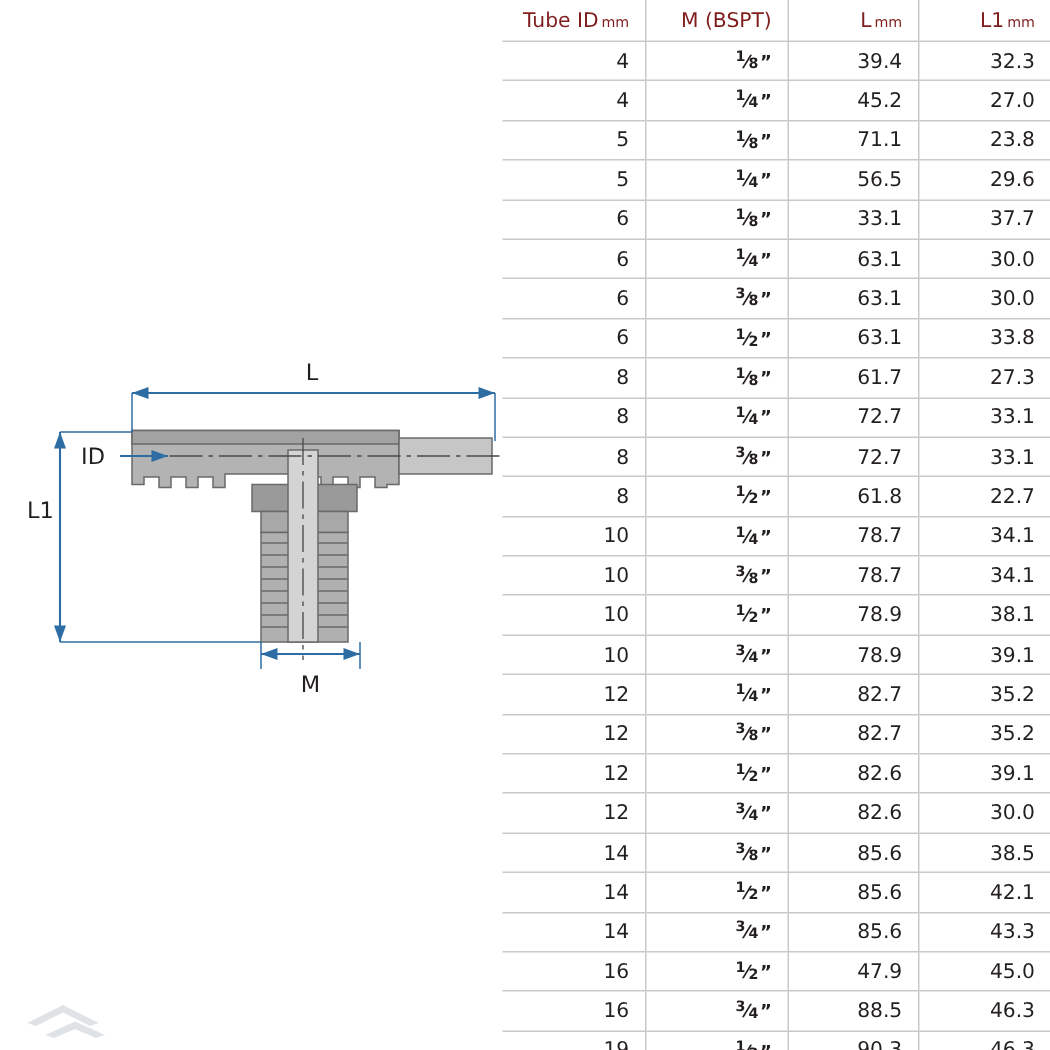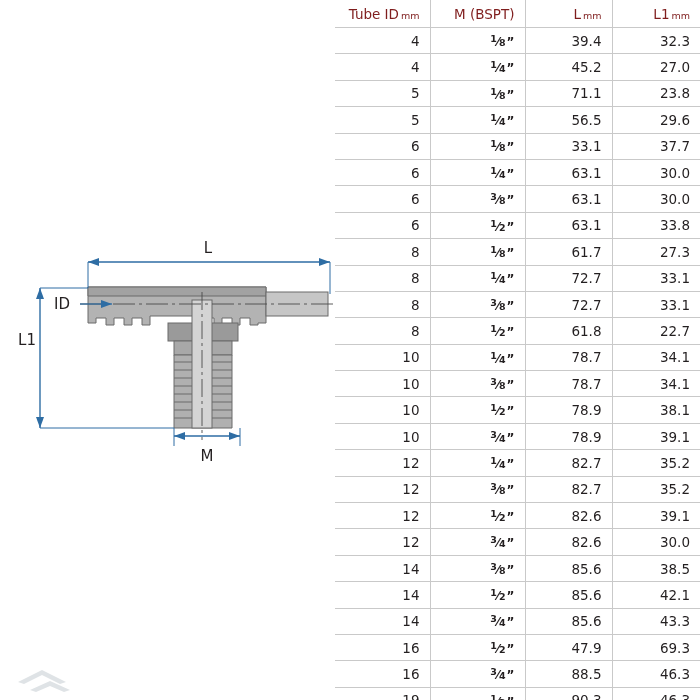--- a/index.html
+++ b/index.html
@@ -361,21 +361,21 @@
           <tr>
             <td>14</td>
             <td><span class="frac"><span class="fr-sup">3</span><span class="fr-slash">⁄</span><span class="fr-sub">4</span><span class="inch-mark">”</span></span></td>
             <td>85.6</td>
             <td>43.3</td>
           </tr>
           <tr>
             <td>16</td>
             <td><span class="frac"><span class="fr-sup">1</span><span class="fr-slash">⁄</span><span class="fr-sub">2</span><span class="inch-mark">”</span></span></td>
             <td>47.9</td>
-            <td>69.3</td>
+            <td>45.0</td>
           </tr>
           <tr>
             <td>16</td>
             <td><span class="frac"><span class="fr-sup">3</span><span class="fr-slash">⁄</span><span class="fr-sub">4</span><span class="inch-mark">”</span></span></td>
             <td>88.5</td>
             <td>46.3</td>
           </tr>
           <tr>
             <td>19</td>
             <td><span class="frac"><span class="fr-sup">1</span><span class="fr-slash">⁄</span><span class="fr-sub">2</span><span class="inch-mark">”</span></span></td>

